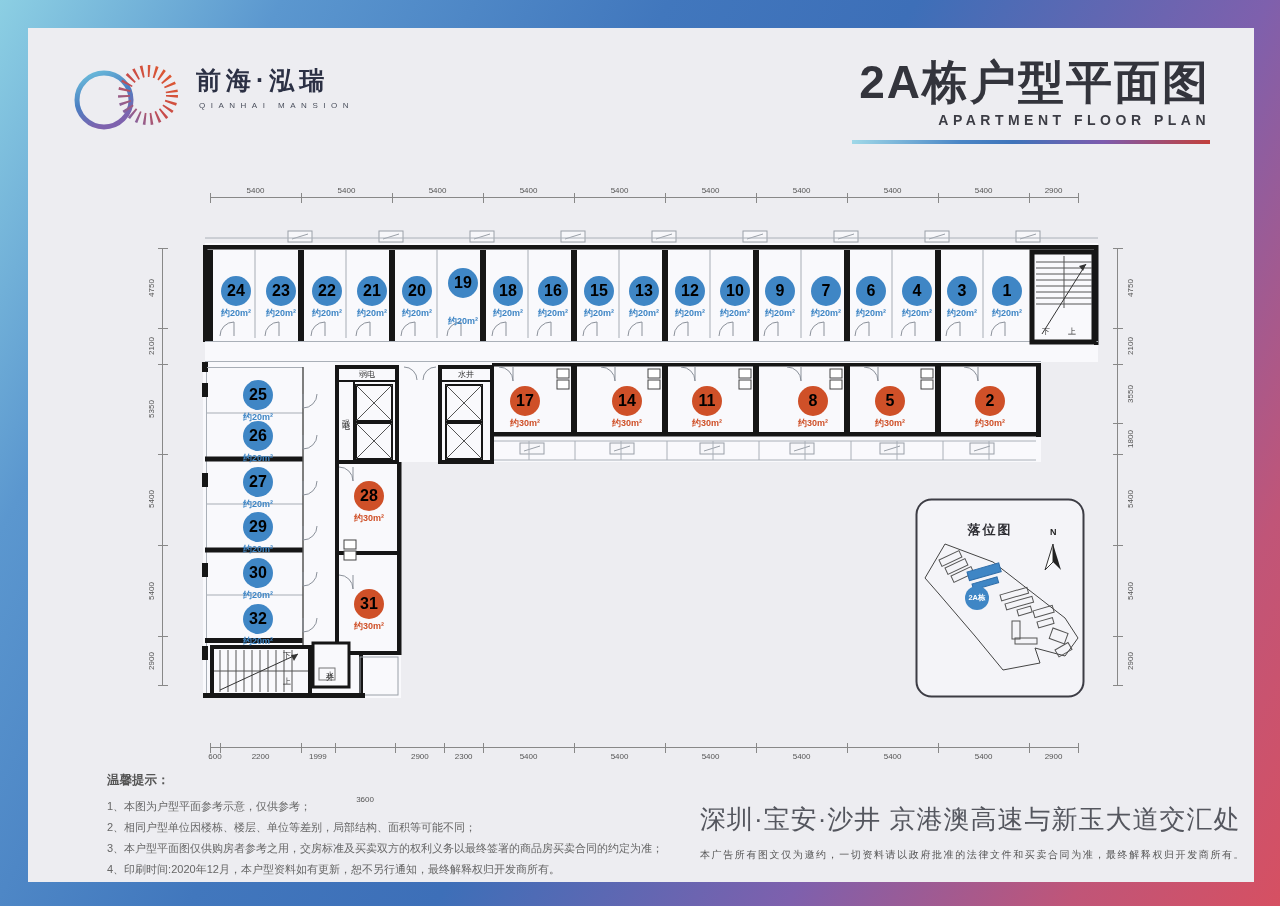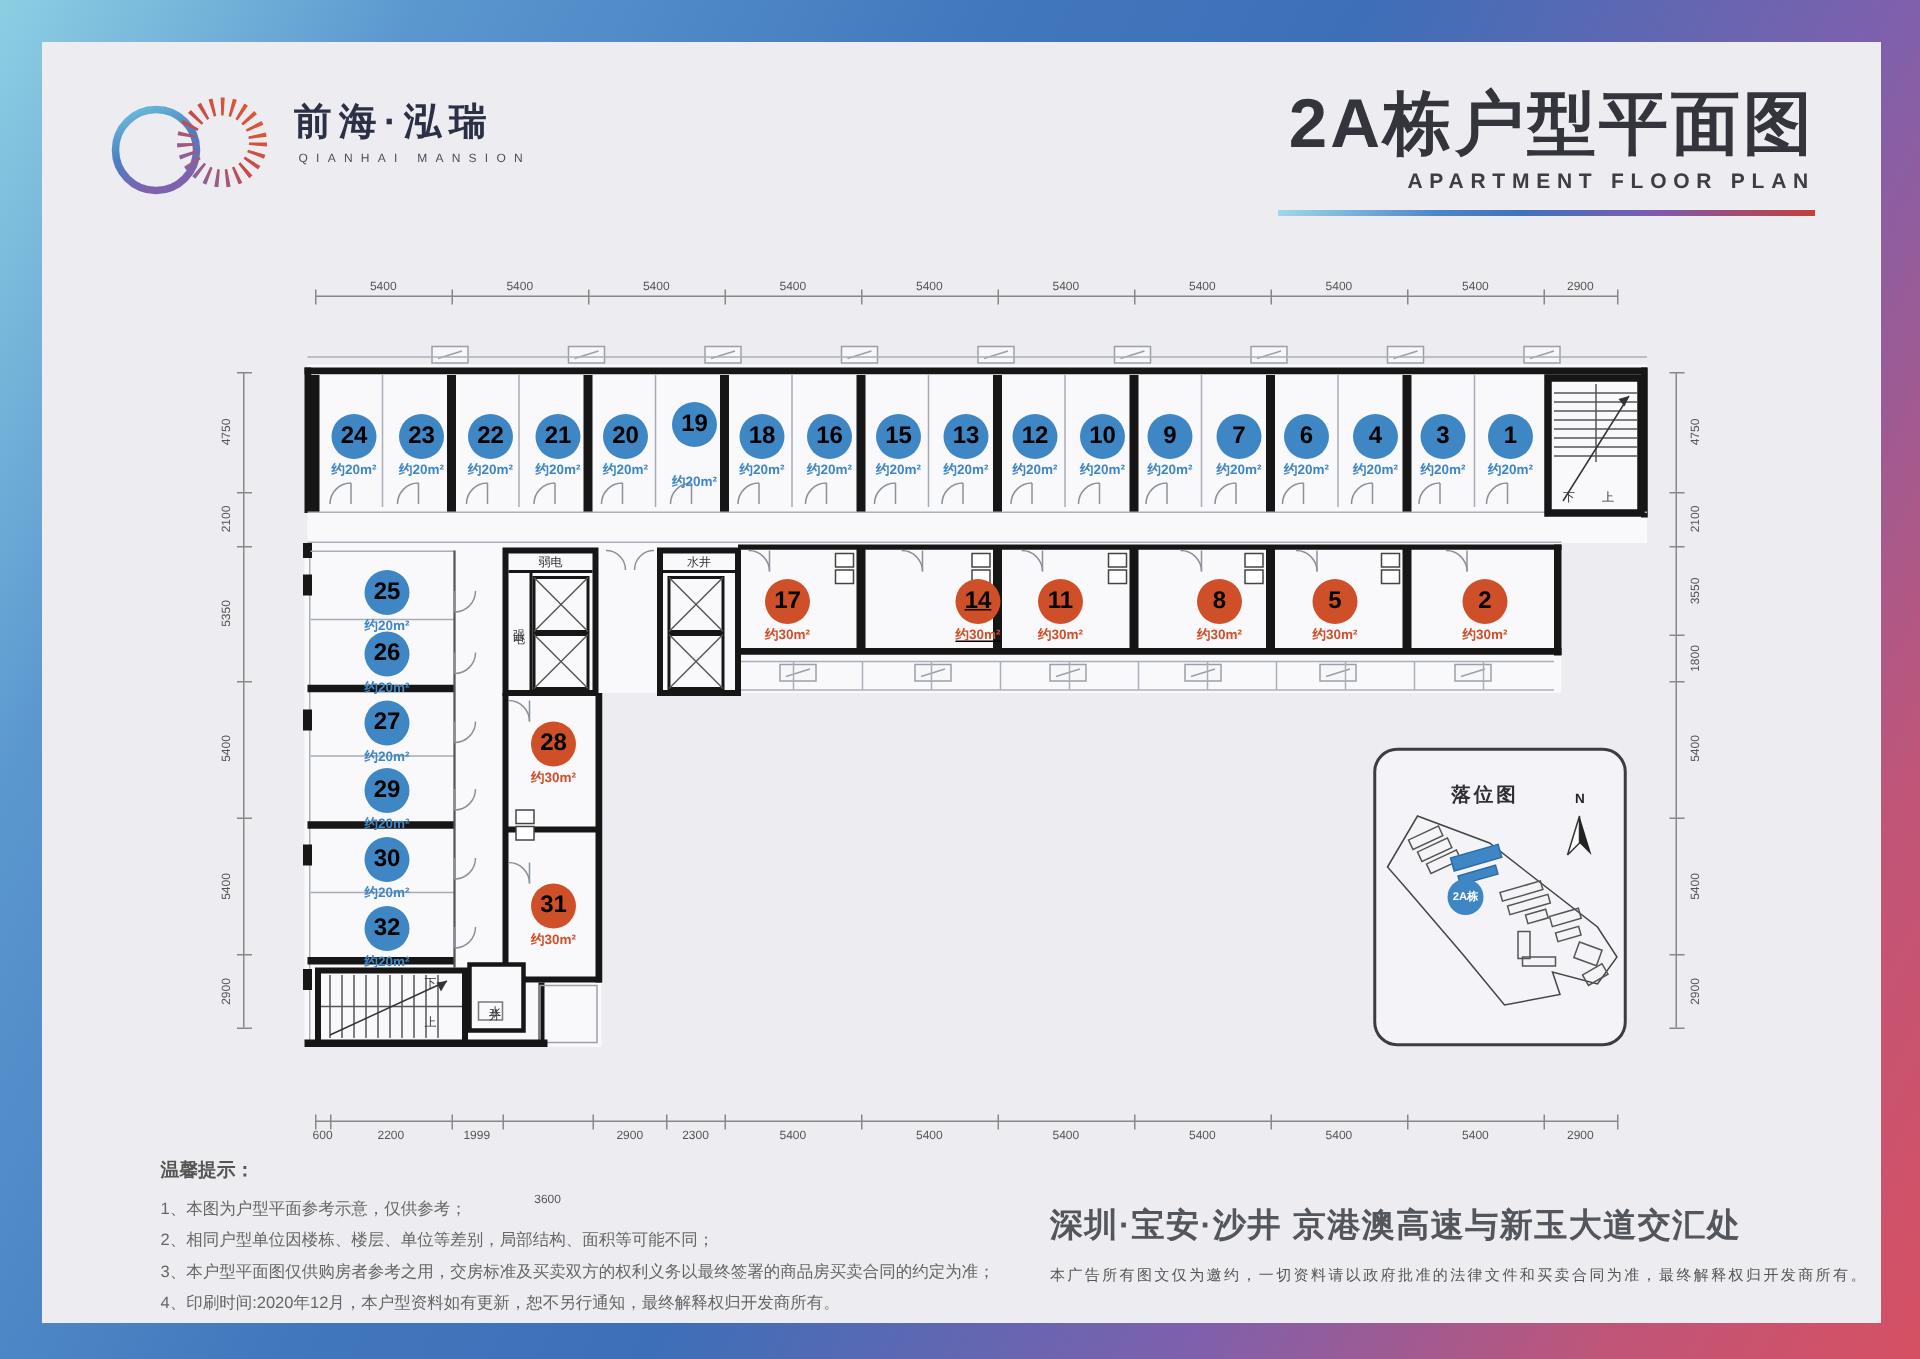--- a/index.html
+++ b/index.html
@@ -42,21 +42,21 @@
   .inset-title{position:absolute;left:958px;top:521px;width:64px;text-align:center;font-size:13px;font-weight:700;color:#2e2e34;letter-spacing:2px;z-index:6;}
   .inset-n{position:absolute;left:1050px;top:527px;font-size:9px;font-weight:700;color:#222;z-index:6;}
   .inset-badge{position:absolute;left:965px;top:586px;width:24px;height:24px;border-radius:50%;background:#3f86c5;color:#fff;
     font-size:7.5px;font-weight:700;display:flex;align-items:center;justify-content:center;z-index:6;}
   
   .tips{position:absolute;left:107px;top:772px;color:#666;}
   .tips-title{font-size:12.5px;font-weight:700;color:#555;margin-bottom:7px;}
   .tips-line{font-size:11px;line-height:21px;}
   
   .footer{position:absolute;left:700px;top:802px;width:508px;}
-  .footer-location{font-size:22px;color:#54565e;letter-spacing:1px;font-weight:700;white-space:nowrap;}
+  .footer-location{font-size:26px;color:#54565e;letter-spacing:1px;font-weight:400;white-space:nowrap;}
   .footer-disclaimer{margin-top:11px;font-size:10px;color:#555;letter-spacing:1.6px;white-space:nowrap;}
 </style>
 </head>
 <body>
 
 <div id="page">
   <div class="card"></div>
 
   <svg class="abs" style="left:72px;top:50px;" width="120" height="96" viewBox="0 0 120 96">
     <defs>
@@ -428,21 +428,21 @@
     <div class="unit-area">约20m²</div>
   </div>
       <div class="unit blue" style="left: 1007px; top: 288px;">
     <div class="unit-circle">1</div>
     <div class="unit-area">约20m²</div>
   </div>
       <div class="unit orange" style="left: 525px; top: 398px;">
     <div class="unit-circle">17</div>
     <div class="unit-area">约30m²</div>
   </div>
-      <div class="unit orange" style="left: 652px; top: 398px; text-decoration: underline;">
+      <div class="unit orange" style="left: 627px; top: 398px;">
     <div class="unit-circle">14</div>
     <div class="unit-area">约30m²</div>
   </div>
       <div class="unit orange" style="left: 707px; top: 398px;">
     <div class="unit-circle">11</div>
     <div class="unit-area">约30m²</div>
   </div>
       <div class="unit orange" style="left: 813px; top: 398px;">
     <div class="unit-circle">8</div>
     <div class="unit-area">约30m²</div>

